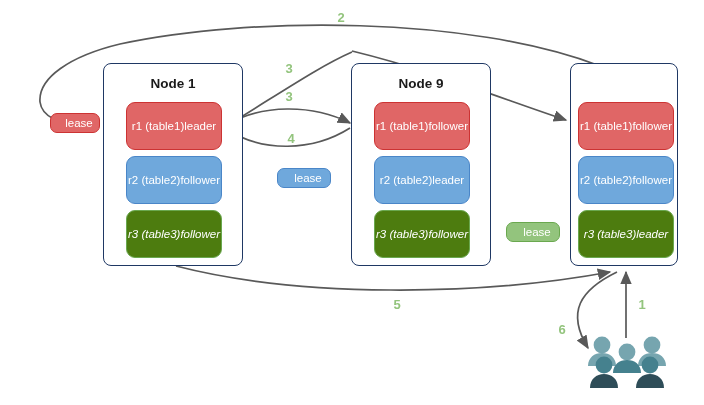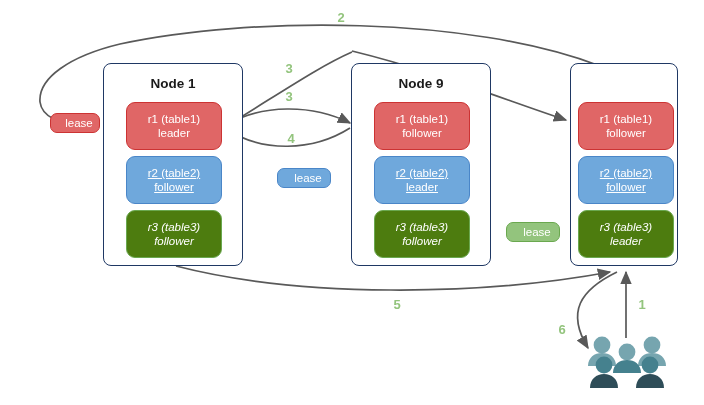--- a/index.html
+++ b/index.html
@@ -38,31 +38,31 @@
     text-align: center;
     font-size: 13.5px;
     font-weight: bold;
     color: #1a1a1a;
   }
   .replica {
     position: absolute;
     box-sizing: border-box;
     border-radius: 9px;
     display: flex;
-    flex-direction: column;
+    flex-direction: row;
     align-items: center;
     justify-content: center;
     color: #ffffff;
     font-size: 11.5px;
     line-height: 14px;
     text-align: right;
   }
   .replica .ln { display: block; }
   .rep-red   { background: #e06666; border: 1.6px solid #cc3333; }
-  .rep-blue  { background: #6fa8dc; border: 1.6px solid #4a86c8; text-decoration: underline; }
+  .rep-blue  { background: #6fa8dc; border: 1.6px solid #4a86c8; }
   .rep-green { background: #4d7c0f; border: 1.6px solid #6aa84f; font-style: italic; }
 
   .lease {
     position: absolute;
     box-sizing: border-box;
     border-radius: 7px;
     display: flex;
     align-items: center;
     justify-content: center;
     color: #ffffff;

